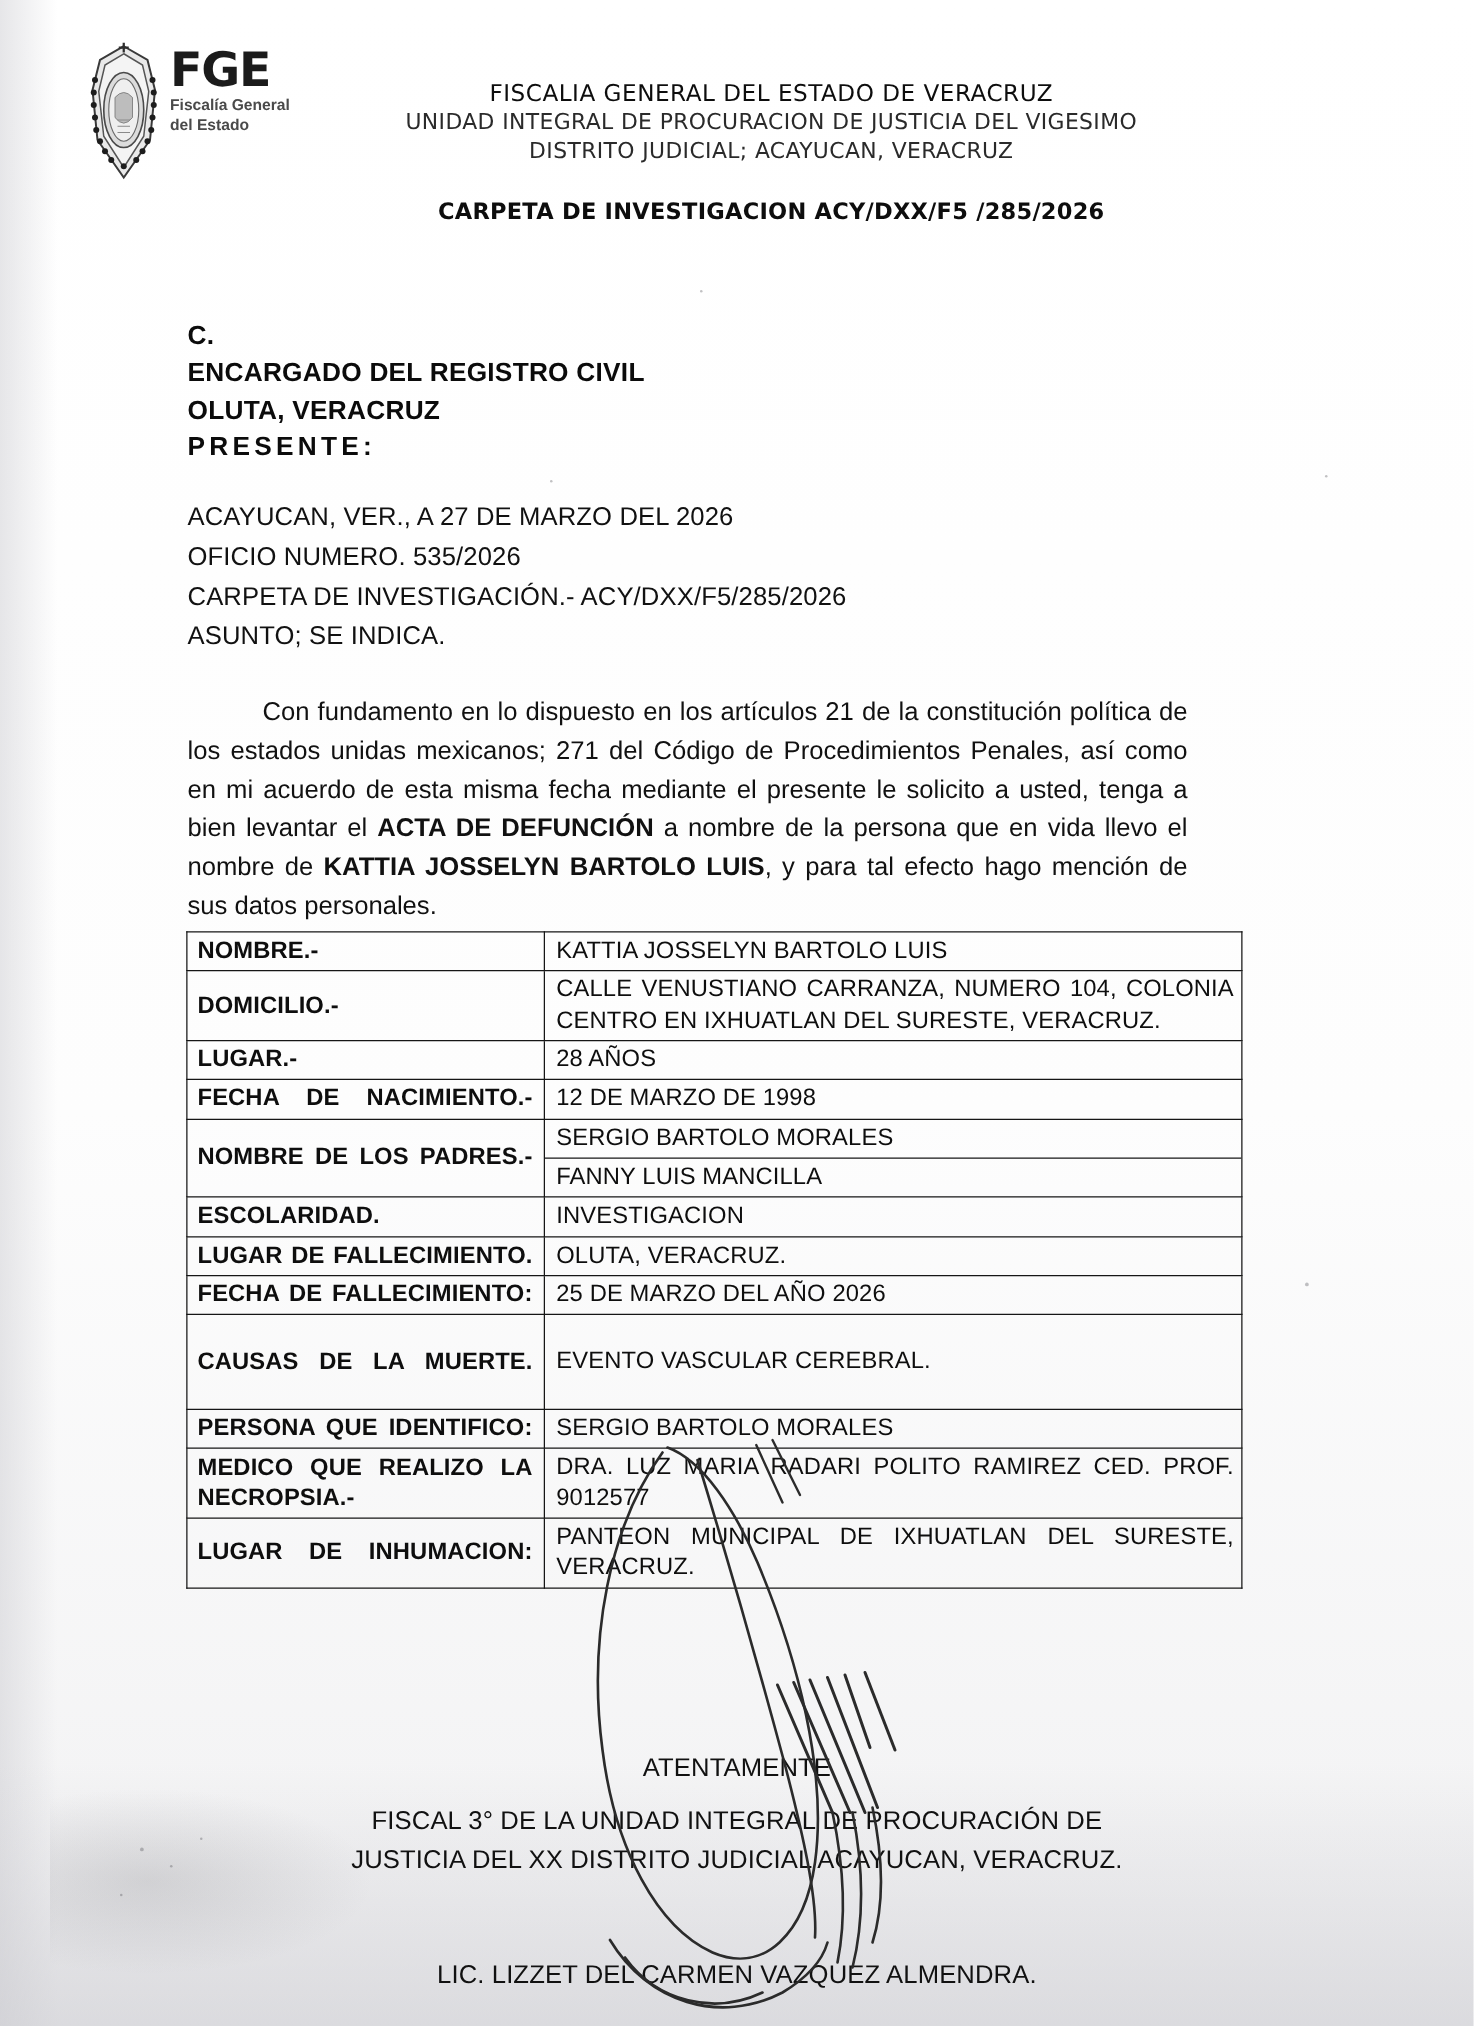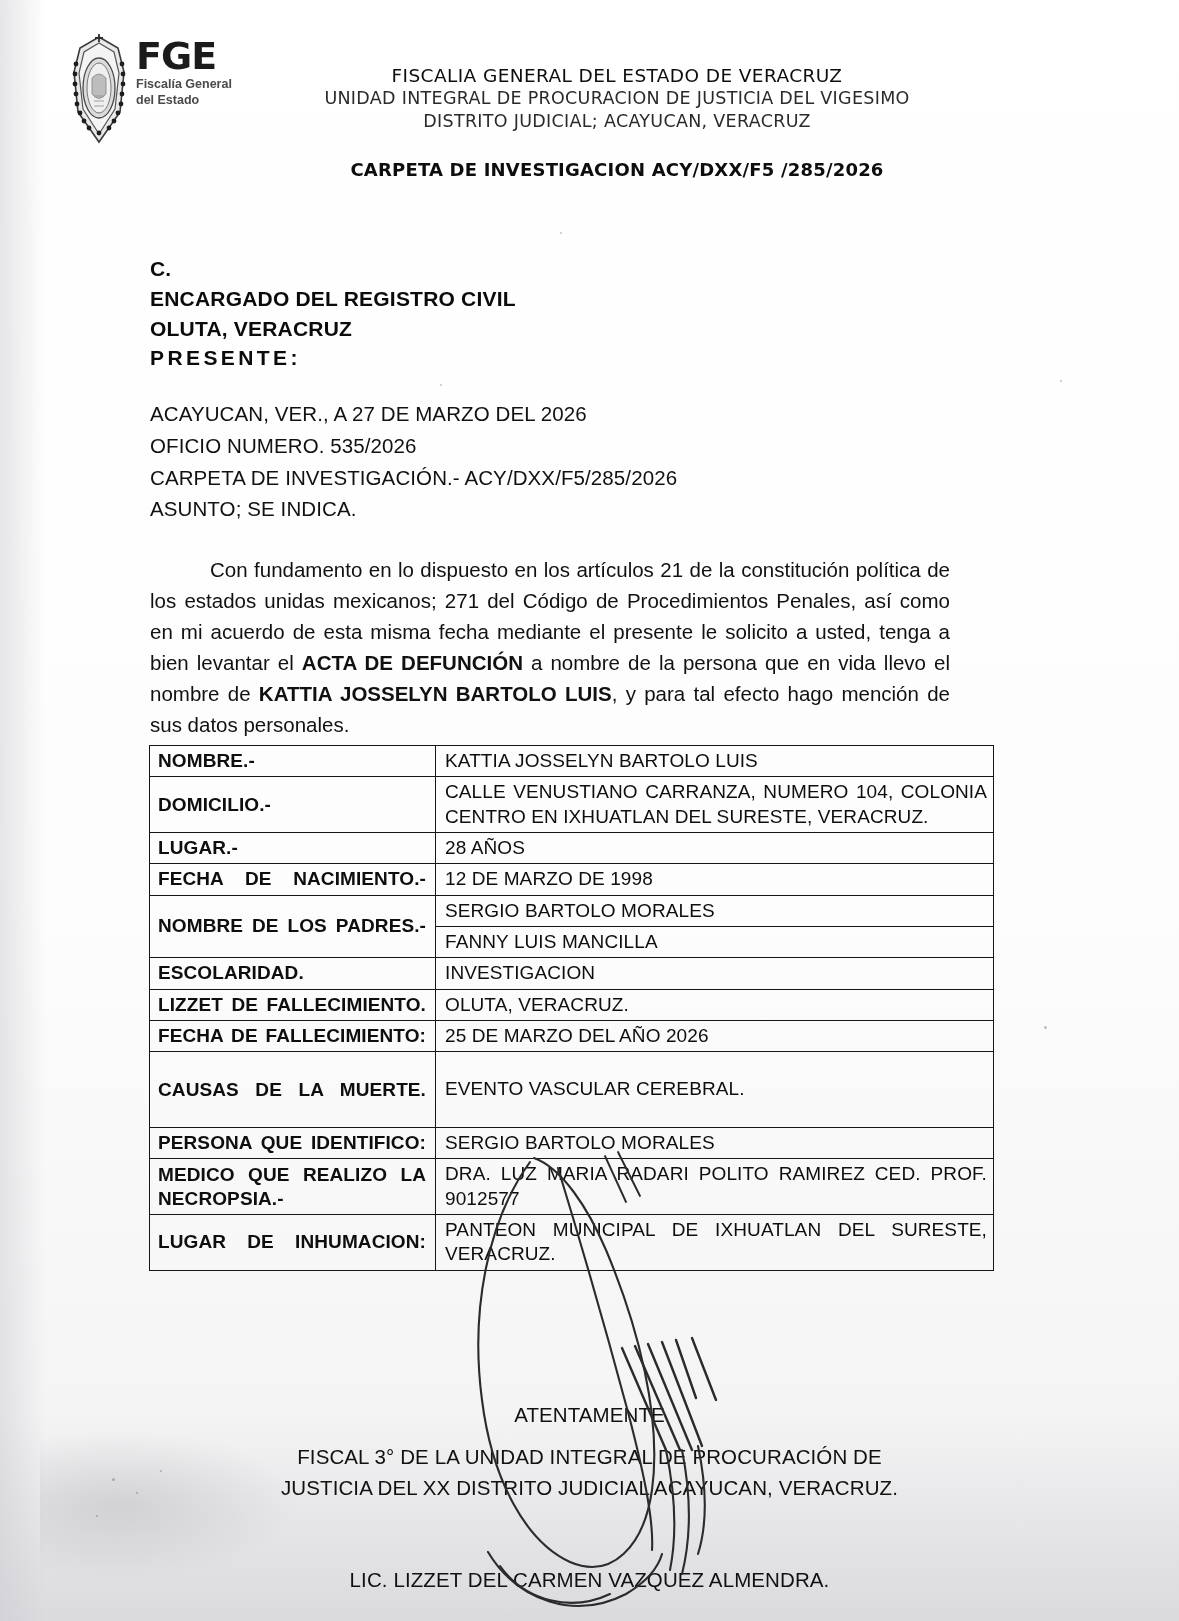--- a/index.html
+++ b/index.html
@@ -341,21 +341,21 @@
         <td class="val val-split">
           <div class="vs top">SERGIO BARTOLO MORALES</div>
           <div class="vs">FANNY LUIS MANCILLA</div>
         </td>
       </tr>
       <tr>
         <td class="lbl single">ESCOLARIDAD.</td>
         <td class="val justify-all">INVESTIGACION</td>
       </tr>
       <tr>
-        <td class="lbl">LIZZET DE FALLECIMIENTO.</td>
+        <td class="lbl">LUGAR DE FALLECIMIENTO.</td>
         <td class="val justify-all">OLUTA, VERACRUZ.</td>
       </tr>
       <tr>
         <td class="lbl">FECHA DE FALLECIMIENTO:</td>
         <td class="val justify-all">25 DE MARZO DEL AÑO 2026</td>
       </tr>
       <tr style="height:76px;">
         <td class="lbl">CAUSAS DE LA MUERTE.</td>
         <td class="val justify-all">EVENTO VASCULAR CEREBRAL.</td>
       </tr>

